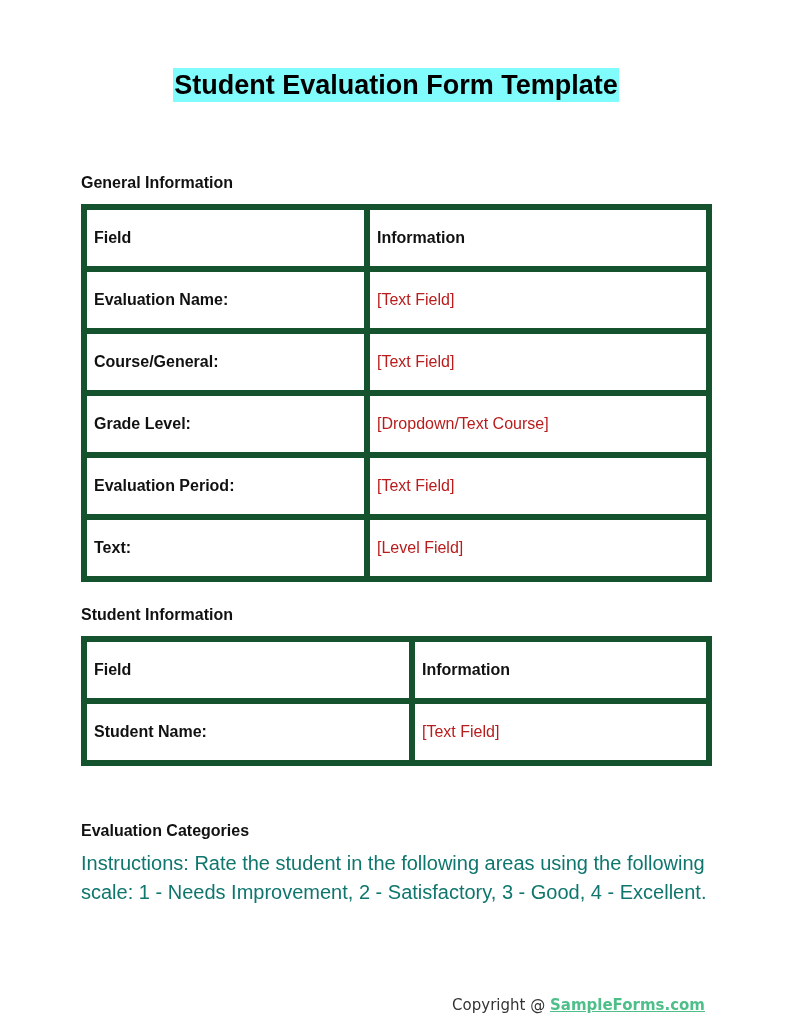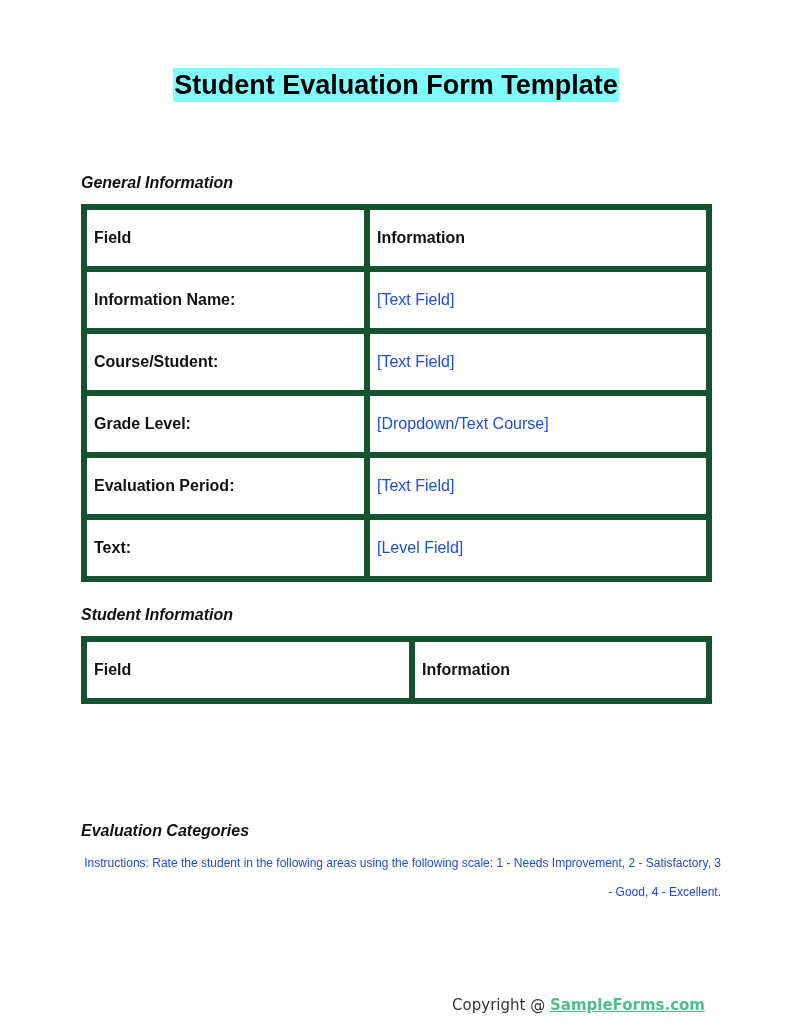--- a/index.html
+++ b/index.html
@@ -1,25 +1,25 @@
 <!DOCTYPE html>
 <html><head>
   <meta charset="utf-8">
   <style>
     html, body { margin: 0; padding: 0; background: #ffffff; }
     body { width: 792px; height: 1032px; position: relative; font-family: "Liberation Sans", sans-serif; color: #000; overflow: hidden; }
     .title-wrap { position: absolute; top: 68px; left: 0; width: 792px; text-align: center; }
     .title { display: inline-block; background: #7ffcfb; font-weight: bold; font-size: 27px; line-height: 34px; padding: 0 1px; color: #000; }
-    .section-heading { position: absolute; left: 81px; font-weight: bold; font-size: 16px; color: #111; font-style: italic; }
+    .section-heading { position: absolute; left: 81px; font-weight: bold; font-size: 16px; color: #111; }
     table.form-table { position: absolute; left: 81px; width: 625px; border-collapse: collapse; table-layout: fixed; }
     table.form-table td { border: 6px solid #14532d; height: 56px; padding: 0 0 0 7px; font-size: 16px; vertical-align: middle; color: #111; }
     table.form-table td.label { font-weight: bold; }
-    table.form-table td.value { color: #1d4ed8; }
+    table.form-table td.value { color: #b91c1c; }
     table.form-table tr.header td { font-weight: bold; color: #111; }
-    .instructions { position: absolute; left: 81px; top: 849px; width: 640px; font-size: 12px; line-height: 29px; color: #1d4ed8; text-align: right; }
+    .instructions { position: absolute; left: 81px; top: 849px; width: 640px; font-size: 20px; line-height: 29px; color: #0f766e; }
     .footer { position: absolute; top: 996px; right: 87px; font-size: 15px; color: #333; font-family: "DejaVu Sans", sans-serif; }
     .footer a { color: #4fbf8a; font-weight: bold; text-decoration: underline; text-align: right; }
   </style>
 </head>
 <body>
 
 <div class="title-wrap">
   <span class="title">Student Evaluation Form Template</span>
 </div>
 
@@ -29,25 +29,25 @@
   <colgroup>
       <col style="width:283px">
       <col style="width:342px">
     </colgroup>
   <tbody>
       <tr class="header">
     <td>Field</td>
     <td>Information</td>
   </tr>
   <tr>
-    <td class="label">Information Name:</td>
+    <td class="label">Evaluation Name:</td>
     <td class="value">[Text Field]</td>
   </tr>
   <tr>
-    <td class="label">Course/Student:</td>
+    <td class="label">Course/General:</td>
     <td class="value">[Text Field]</td>
   </tr>
   <tr>
     <td class="label">Grade Level:</td>
     <td class="value">[Dropdown/Text Course]</td>
   </tr>
   <tr>
     <td class="label">Evaluation Period:</td>
     <td class="value">[Text Field]</td>
   </tr>
@@ -63,20 +63,24 @@
 <table class="form-table" style="top:636px;">
   <colgroup>
       <col style="width:328px">
       <col style="width:297px">
     </colgroup>
   <tbody>
       <tr class="header">
     <td>Field</td>
     <td>Information</td>
   </tr>
+  <tr>
+    <td class="label">Student Name:</td>
+    <td class="value">[Text Field]</td>
+  </tr>
 </tbody>
   </table>
 
 <div class="section-heading" style="top:822px;">Evaluation Categories</div>
 
 <div class="instructions">Instructions: Rate the student in the following areas using the following scale: 1 - Needs Improvement, 2 - Satisfactory, 3 - Good, 4 - Excellent.</div>
 
 <div class="footer">
   <span>Copyright @ </span><a>SampleForms.com</a>
 </div>

